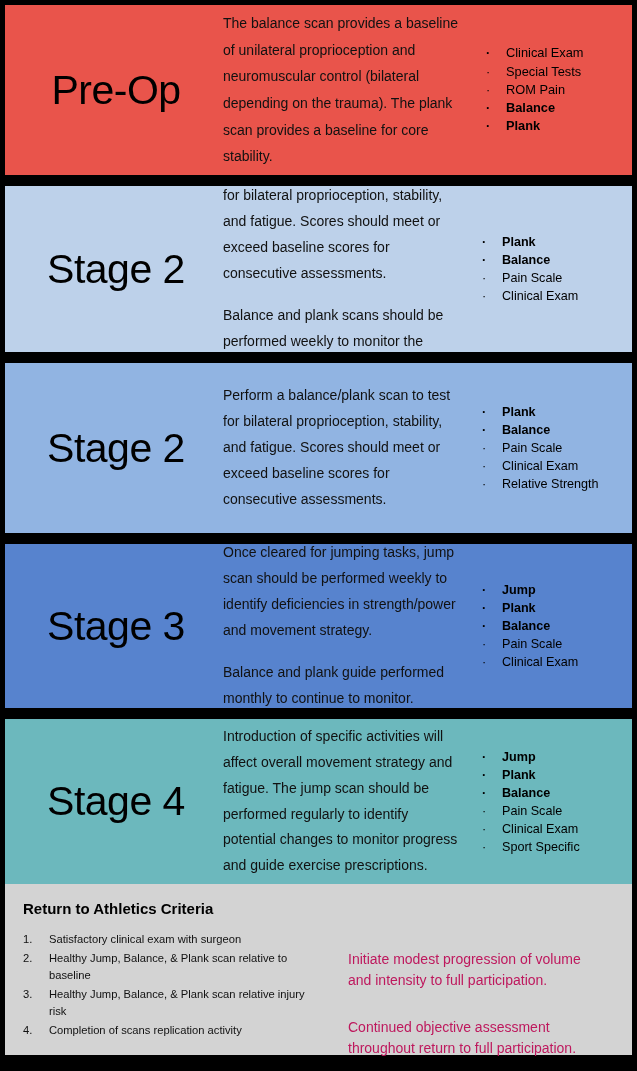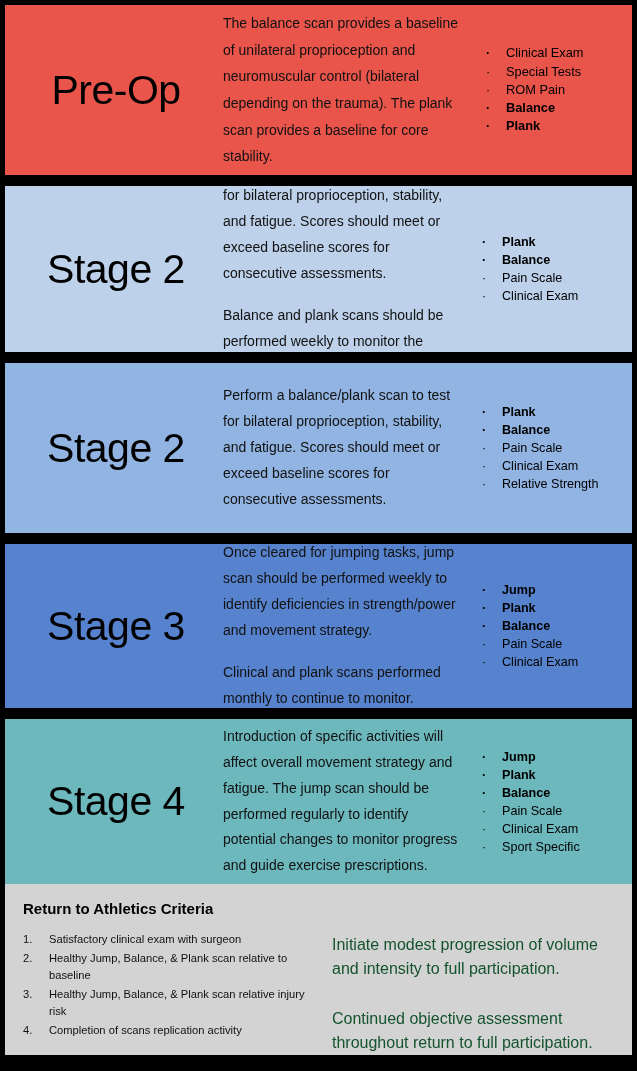--- a/index.html
+++ b/index.html
@@ -151,24 +151,24 @@
     margin-bottom: 2px;
   }
   ol.criteria-list li .num {
     position: absolute;
     left: 4px;
     top: 0;
     font-size: 11.2px;
     line-height: 1.52;
   }
   .criteria-note {
-    font-size: 16px;
+    font-size: 14px;
     line-height: 1.5;
-    color: #14532d;
-    margin: 0;
+    color: #be185d;
+    margin: 16px;
   }
   .criteria-note + .criteria-note {
     margin-top: 26px;
   }
 </style>
 </head>
 <body>
 
 <div id="poster">
 
@@ -225,21 +225,21 @@
       </ul>
     </div>
   </section>
 
   <section class="band" style="height:164px;background:#5783ce;">
     <div class="band-title-col">
       <div class="band-title">Stage 3</div>
     </div>
     <div class="band-body-col">
       <p class="band-para">Once cleared for jumping tasks, jump scan should be performed weekly to identify deficiencies in strength/power and movement strategy.</p>
-      <p class="band-para">Clinical and plank scans performed monthly to continue to monitor.</p>
+      <p class="band-para">Balance and plank guide performed monthly to continue to monitor.</p>
     </div>
     <div class="band-list-col">
       <ul class="band-list">
         <li class="strong"><span class="bullet">·</span><span>Jump</span></li>
         <li class="strong"><span class="bullet">·</span><span>Plank</span></li>
         <li class="strong"><span class="bullet">·</span><span>Balance</span></li>
         <li><span class="bullet">·</span><span>Pain Scale</span></li>
         <li><span class="bullet">·</span><span>Clinical Exam</span></li>
       </ul>
     </div>

